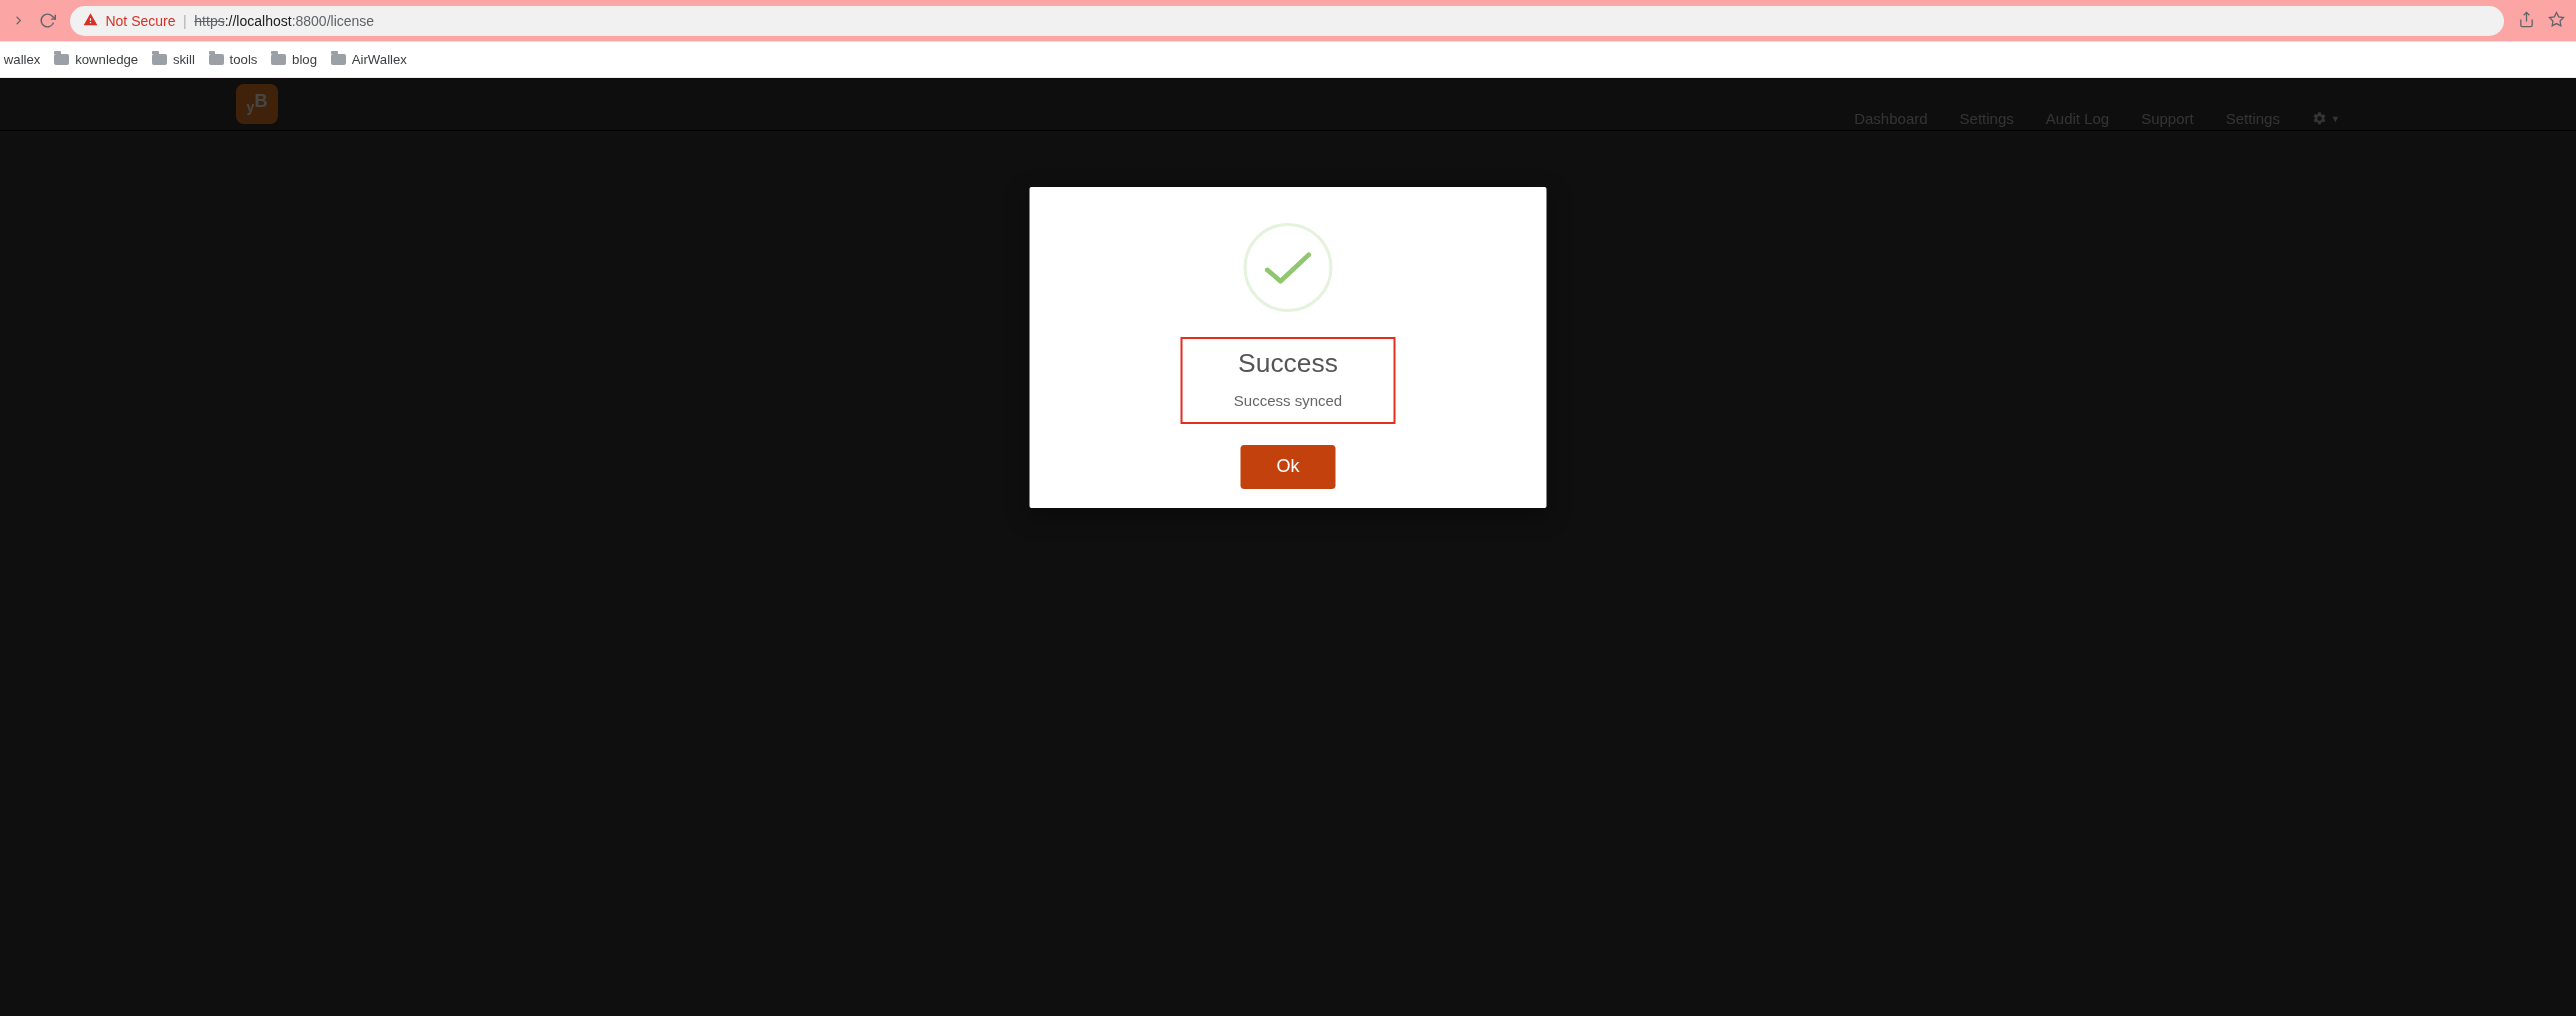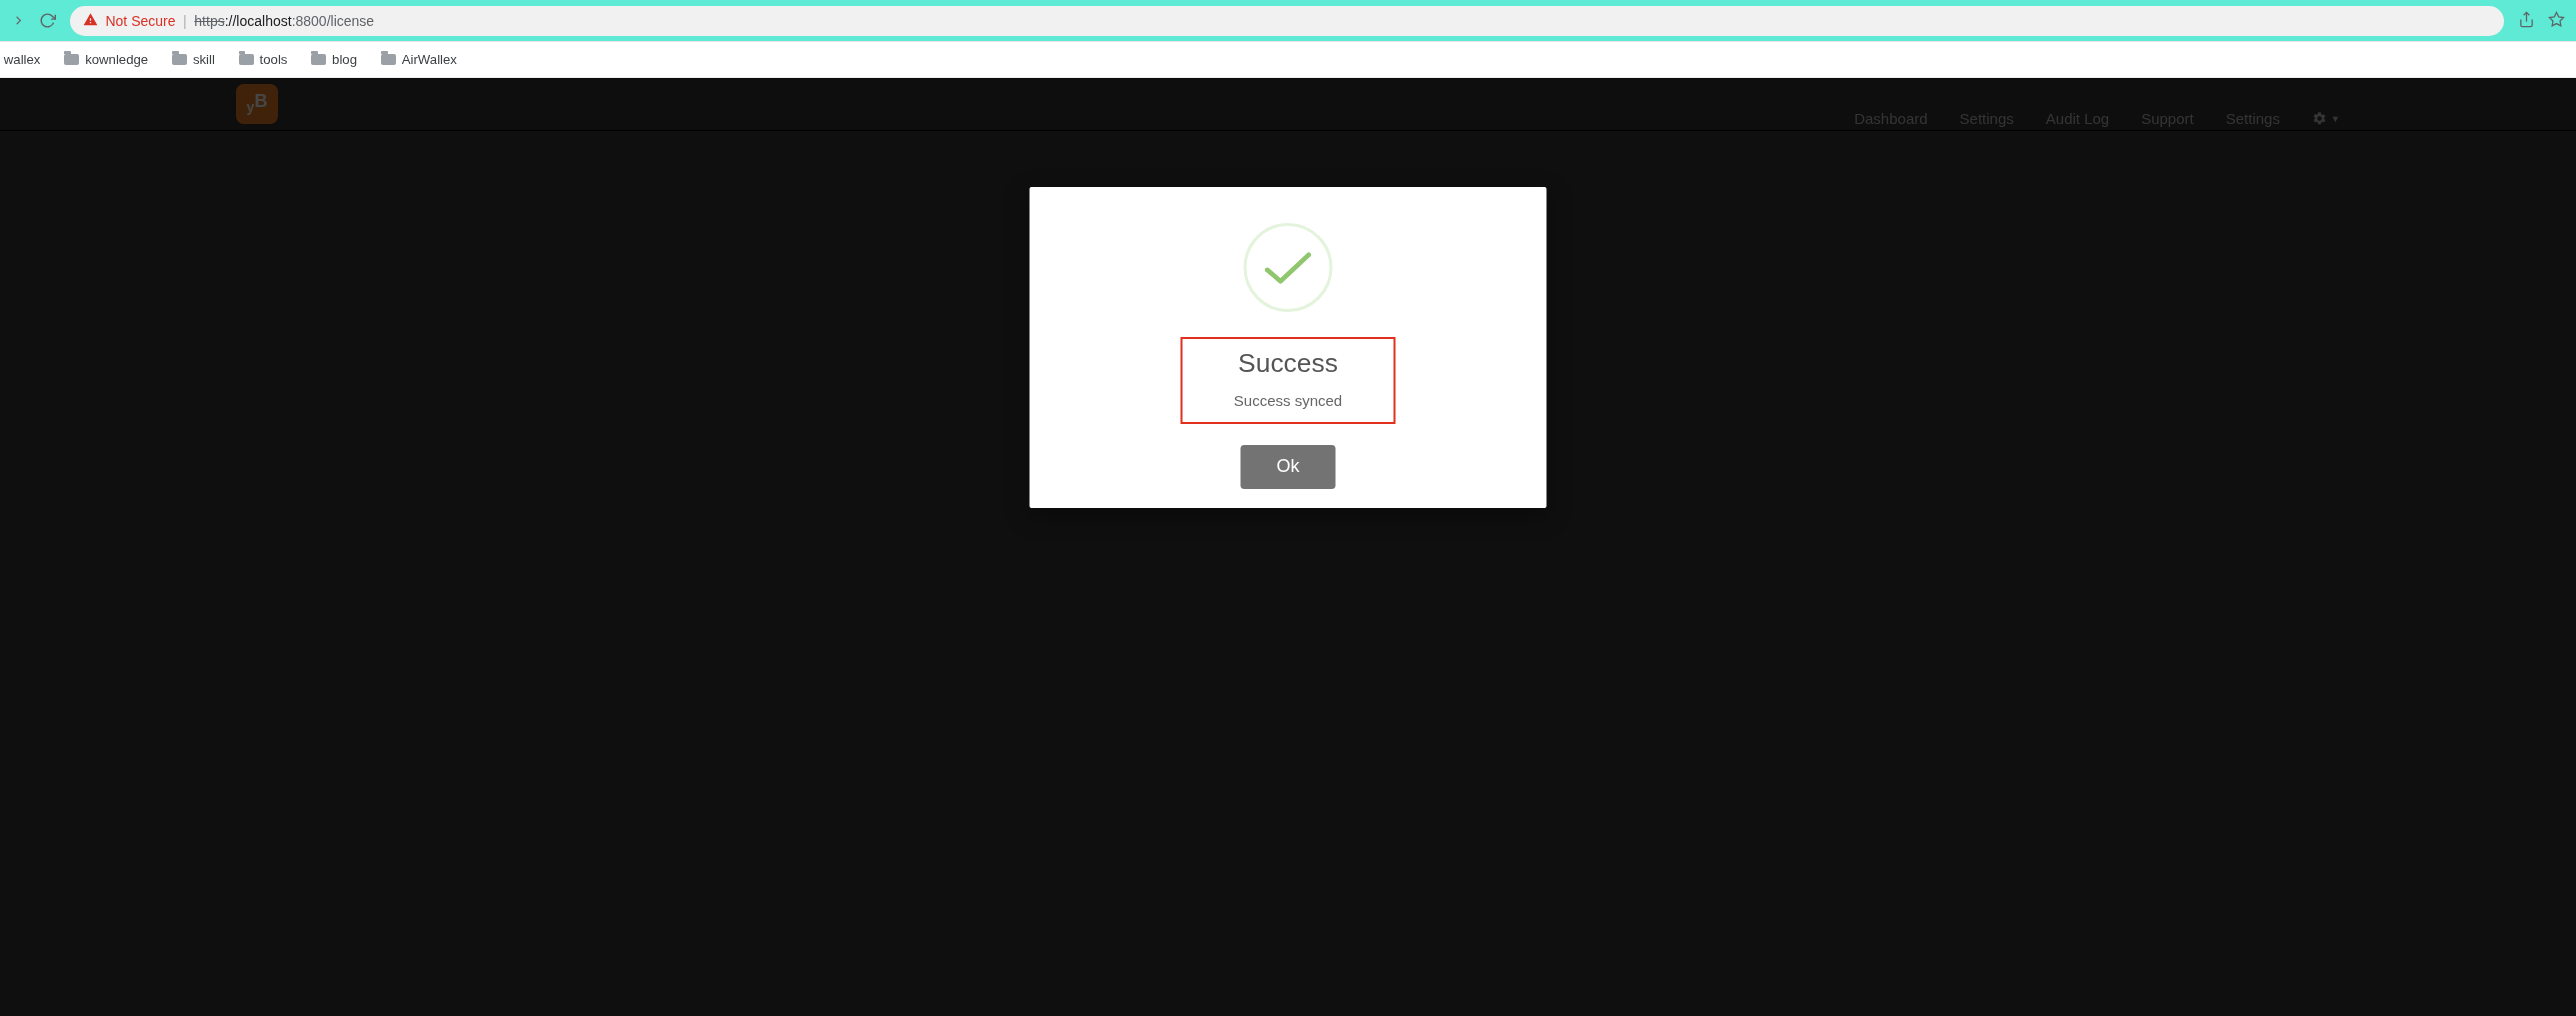--- a/index.html
+++ b/index.html
@@ -1,31 +1,31 @@
 <!DOCTYPE html>
 <html style="font-size:15px"><head>
   <meta charset="utf-8">
   <style>
     * { margin: 0; padding: 0; box-sizing: border-box; }
     body { font-family: -apple-system, BlinkMacSystemFont, "Segoe UI", Helvetica, Arial, sans-serif; overflow: hidden; }
 
     
-    .browser-bar { height: 42px; background: #5eead4; border-bottom: 0.9px solid #e5e5e5; display: flex; align-items: center; padding: 0 11.3px; gap: 13.2px; }
+    .browser-bar { height: 42px; background: #fca5a5; border-bottom: 0.9px solid #e5e5e5; display: flex; align-items: center; padding: 0 11.3px; gap: 13.2px; }
     .nav-btn { color: #6b6b6b; font-size: 17px; cursor: pointer; display: flex; }
     .address-bar { flex: 1; background: #f1f1f1; border-radius: 19px; height: 30px; display: flex; align-items: center; padding: 0 13.2px; color: #5f6368; font-size: 14px; gap: 7.6px; }
     .warn-icon { color: #d93025; font-size: 14px; }
     .not-secure { color: #d93025; }
     .divider { color: #b0b0b0; }
     .url-proto { text-decoration: line-through; color: #5f6368; }
     .url-host { color: #202124; }
     .url-port { color: #5f6368; }
     .right-icons { display: flex; gap: 13.2px; margin-left: auto; color: #5f6368; }
 
     
-    .bookmarks-bar { height: 36px; background: #fff; display: flex; align-items: center; padding: 0 3.8px; gap: 24px; font-size: 13.2px; color: #3c4043; border-bottom: 0.9px solid #eee; text-align: right; }
+    .bookmarks-bar { height: 36px; background: #fff; display: flex; align-items: center; padding: 0 3.8px; gap: 14px; font-size: 13.2px; color: #3c4043; border-bottom: 0.9px solid #eee; text-align: right; }
     .bookmark { display: flex; align-items: center; gap: 5.7px; cursor: pointer; }
     .folder-icon { width: 15px; height: 11.3px; background: #9aa0a6; border-radius: 1.9px; position: relative; }
     .folder-icon::before { content: ""; position: absolute; top: -2.8px; left: 0; width: 6.6px; height: 2.8px; background: #9aa0a6; border-radius: 0.9px 0.9px 0 0; }
 
     
     .app-area { position: relative; background: #1e1e1e; height: calc(100vh - 77px); }
     .app-header { height: 53px; background: #323232; display: flex; align-items: center; padding: 0 236px; border-bottom: 0.9px solid #000; position: relative; }
     .logo { width: 42px; height: 40px; background: #e67e22; border-radius: 7.6px; display: flex; align-items: center; justify-content: center; color: #fff; font-weight: 700; font-size: 17px; position: relative; }
     .logo span:first-child { font-size: 14px; margin-top: 5.7px; }
     .logo span:last-child { font-size: 18px; margin-top: -5.7px; }
@@ -43,21 +43,21 @@
     .overlay { position: absolute; inset: 0; background: rgba(0,0,0,0.5); }
 
     
     .modal { position: absolute; top: 109px; left: 50%; transform: translateX(-50%); width: 517px; background: #fff; border-radius: 1.9px; box-shadow: 0 7.6px 23px rgba(0,0,0,0.35); padding: 36px 19px 19px; text-align: center; }
     .check-circle { width: 89px; height: 89px; border: 3.8px solid #e4f3dc; border-radius: 50%; margin: 0 auto 24.6px; display: flex; align-items: center; justify-content: center; }
     .check-svg { width: 49px; height: 38px; }
     .check-svg path { stroke: #90c66e; stroke-width: 5; fill: none; stroke-linecap: round; stroke-linejoin: round; }
     .highlight-box { display: inline-block; border: 2.8px solid #e22f1e; padding: 9.4px 51px 13.2px; margin-bottom: 21px; }
     .modal-title { font-size: 26.4px; color: #555; font-weight: 400; margin-bottom: 13px; }
     .modal-msg { font-size: 15px; color: #666; }
-    .ok-btn { background: #737373; color: #fff; border: none; border-radius: 3.8px; font-size: 18px; padding: 11.3px 36px; cursor: pointer; }
+    .ok-btn { background: #c2410c; color: #fff; border: none; border-radius: 3.8px; font-size: 18px; padding: 11.3px 36px; cursor: pointer; }
 
     
     .app-header, .page-bg { filter: brightness(0.55); }
   </style>
 </head>
 <body>
 
 <div class="browser-bar">
   <div class="nav-btn">
     <svg width="15" height="15" viewBox="0 0 24 24" fill="none" stroke="#6b6b6b" stroke-width="2">

